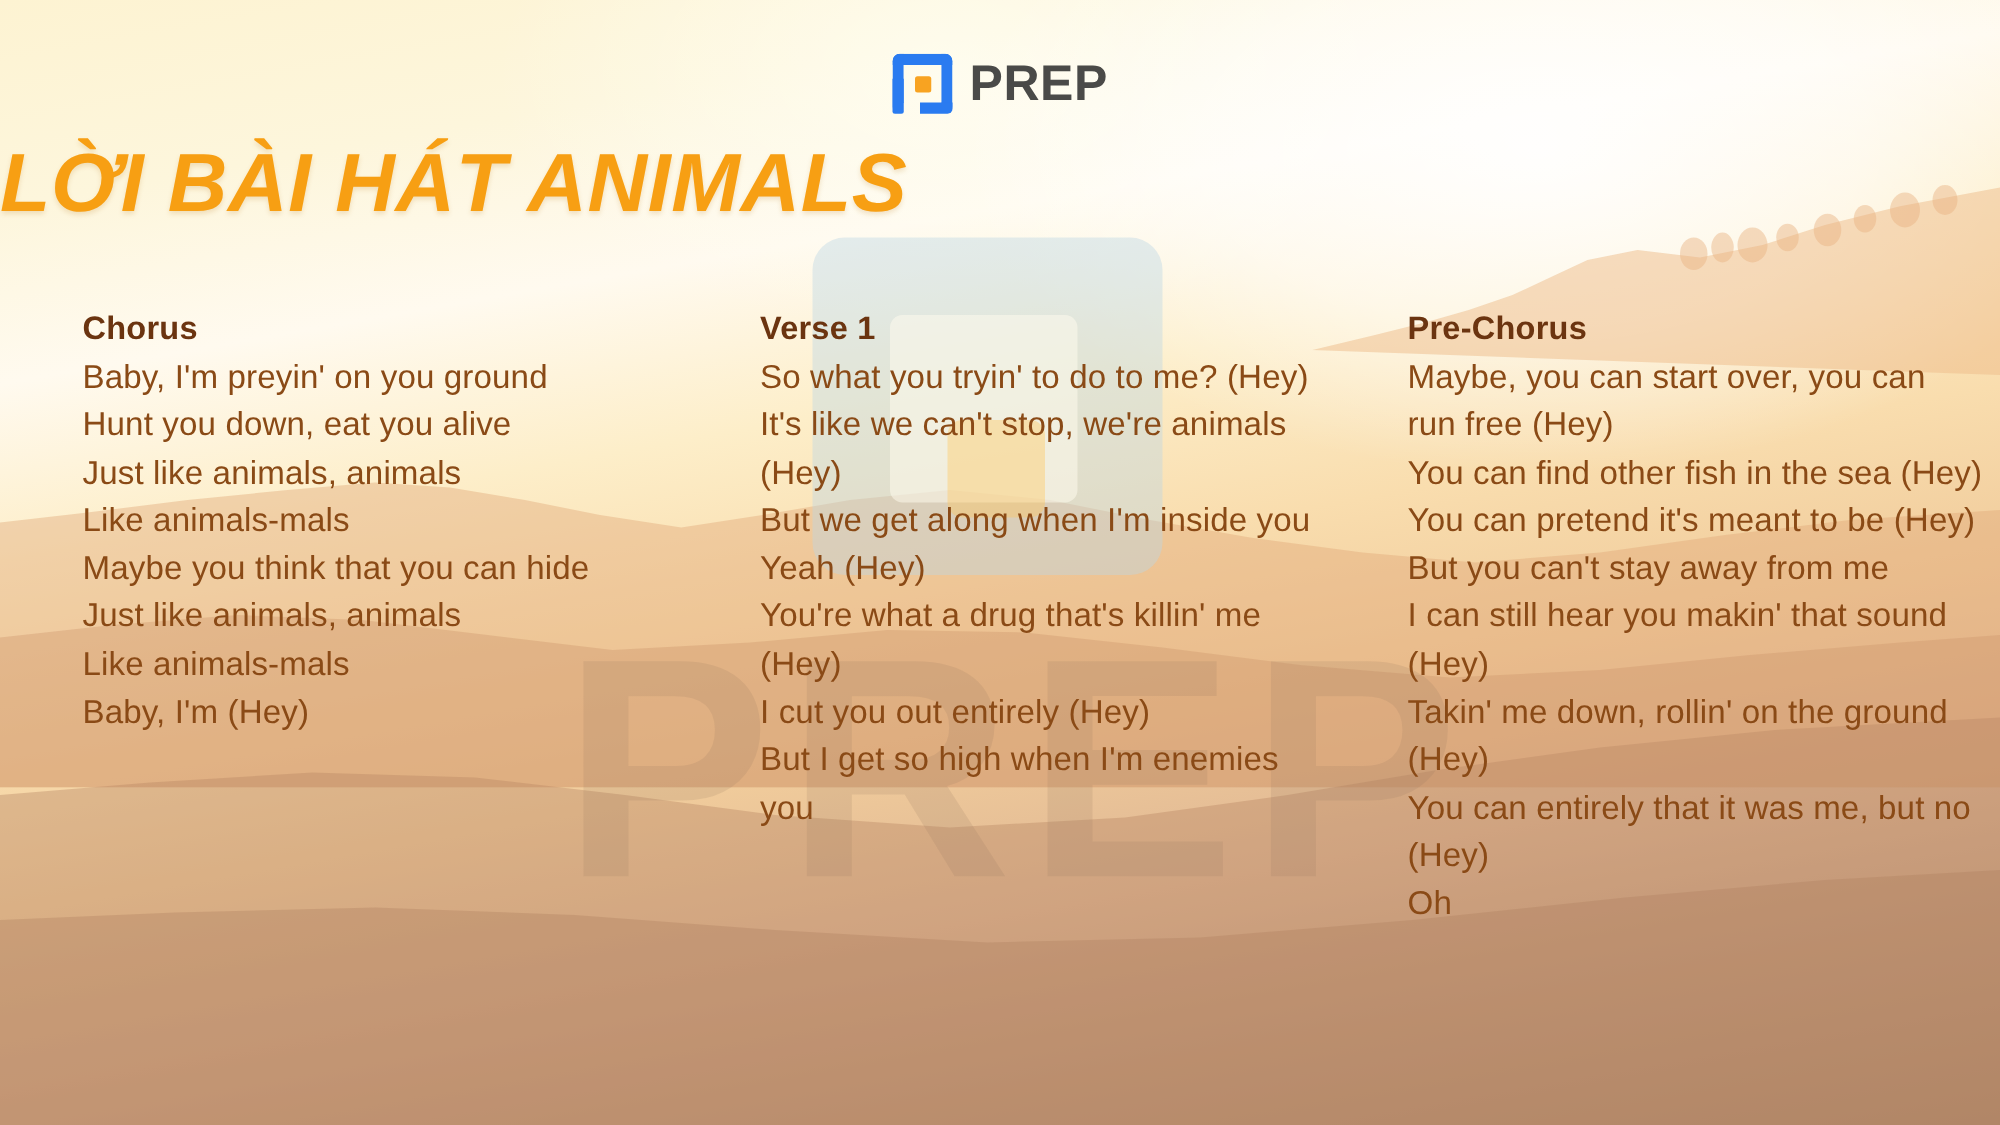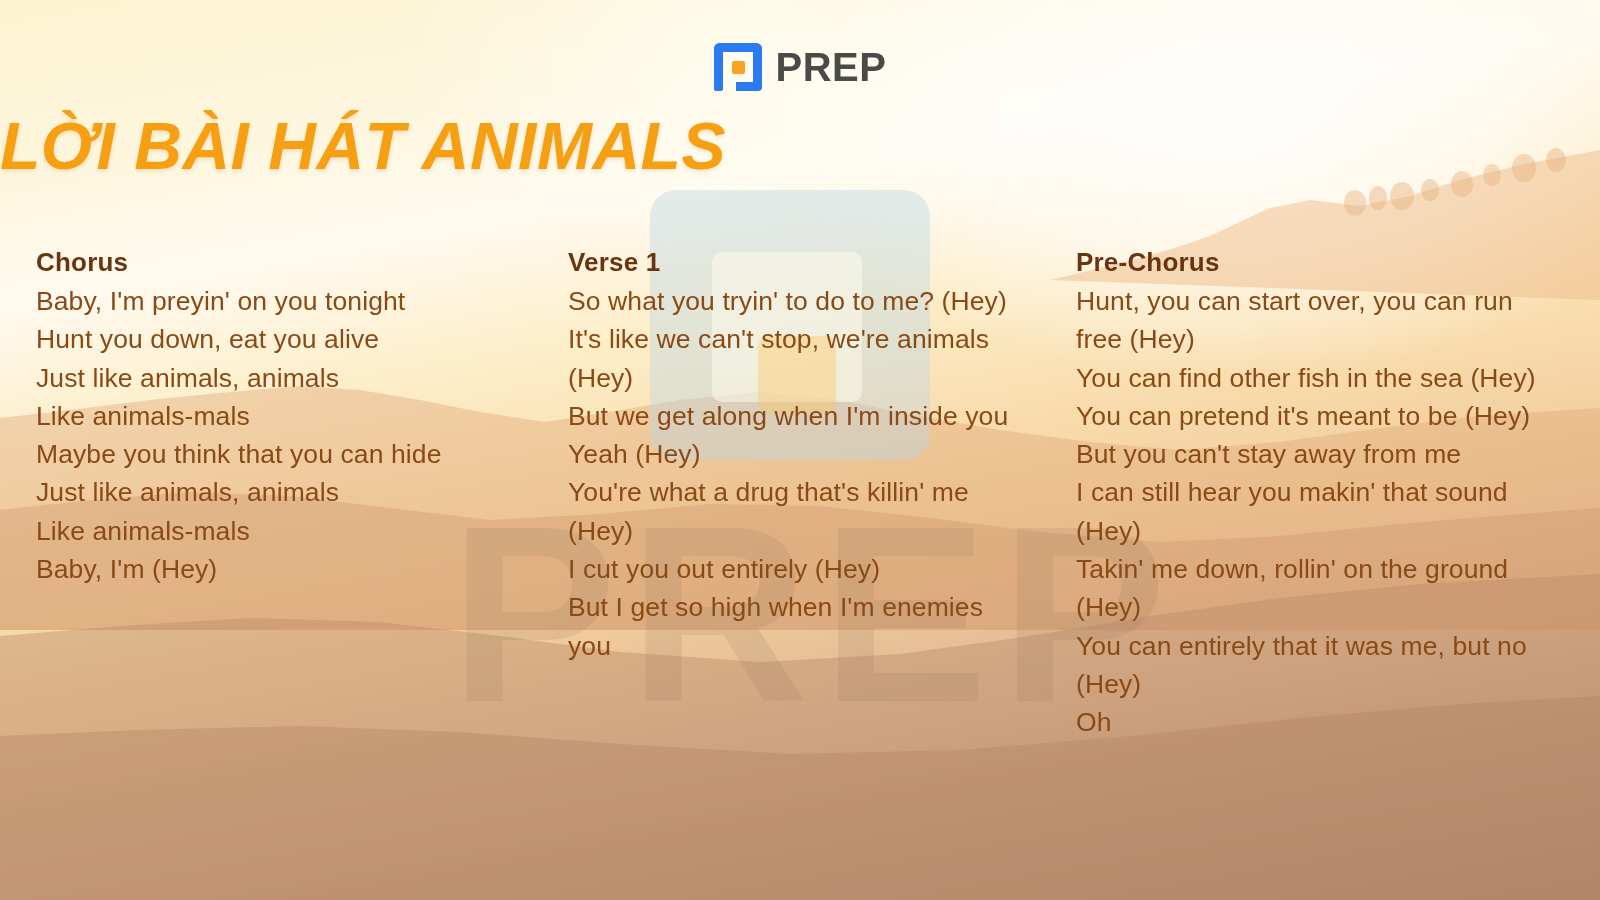--- a/index.html
+++ b/index.html
@@ -134,23 +134,22 @@
     text-shadow:0 2px 4px rgba(180,110,10,0.18);
     line-height:1.08;
   }
 
   
   .columns {
     position:absolute;
     left:66px; top:243px;
     width:1470px;
     display:flex;
-    gap:40px;
+    gap:50px;
     align-items:flex-start;
-    justify-content:flex-end;
   }
   .col { width:460px; flex:0 0 460px; }
   .col-2 { margin-left:32px; }
   .col-3 { margin-left:8px; }
 
   .sec-head {
     font-size:26px;
     font-weight:700;
     color:#6b3410;
     line-height:1.50;
@@ -221,21 +220,21 @@
       </div>
       <div class="brand-word">PREP</div>
     </div>
 
     <h1 class="title">LỜI BÀI HÁT ANIMALS</h1>
 
     <div class="columns">
 
       <div class="col col-1">
         <div class="sec-head">Chorus</div>
-        <div class="line">Baby, I'm preyin' on you tonight</div>
+        <div class="line">Baby, I'm preyin' on you ground</div>
         <div class="line">Hunt you down, eat you alive</div>
         <div class="line">Just like animals, animals</div>
         <div class="line">Like animals-mals</div>
         <div class="line">Maybe you think that you can hide</div>
         <div class="line">Just like animals, animals</div>
         <div class="line">Like animals-mals</div>
         <div class="line">Baby, I'm (Hey)</div>
       </div>
 
       <div class="col col-2">
@@ -244,21 +243,21 @@
         <div class="line">It's like we can't stop, we're animals (Hey)</div>
         <div class="line">But we get along when I'm inside you</div>
         <div class="line">Yeah (Hey)</div>
         <div class="line">You're what a drug that's killin' me (Hey)</div>
         <div class="line">I cut you out entirely (Hey)</div>
         <div class="line">But I get so high when I'm enemies you</div>
       </div>
 
       <div class="col col-3">
         <div class="sec-head">Pre-Chorus</div>
-        <div class="line">Hunt, you can start over, you can run free (Hey)</div>
+        <div class="line">Maybe, you can start over, you can run free (Hey)</div>
         <div class="line">You can find other fish in the sea (Hey)</div>
         <div class="line">You can pretend it's meant to be (Hey)</div>
         <div class="line">But you can't stay away from me</div>
         <div class="line">I can still hear you makin' that sound (Hey)</div>
         <div class="line">Takin' me down, rollin' on the ground (Hey)</div>
         <div class="line">You can entirely that it was me, but no (Hey)</div>
         <div class="line">Oh</div>
       </div>
 
     </div>

